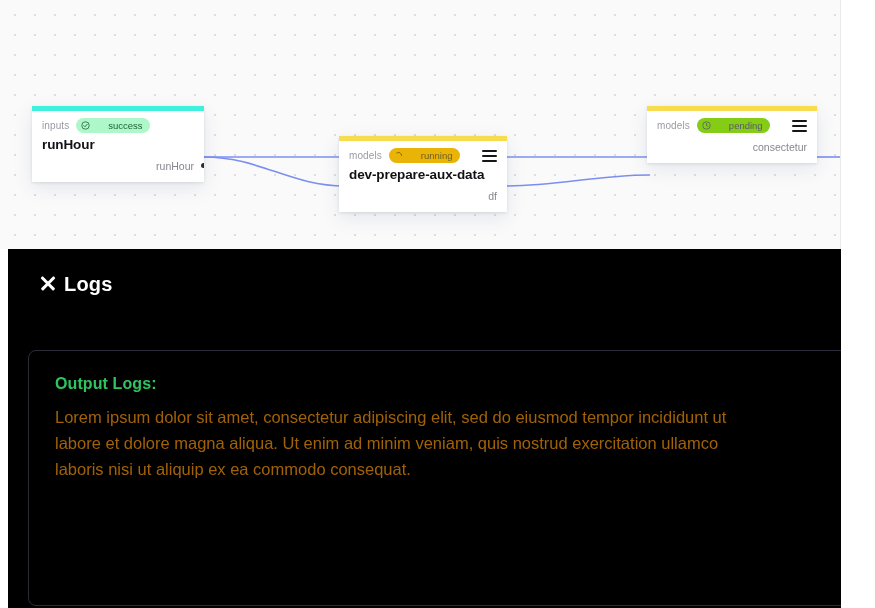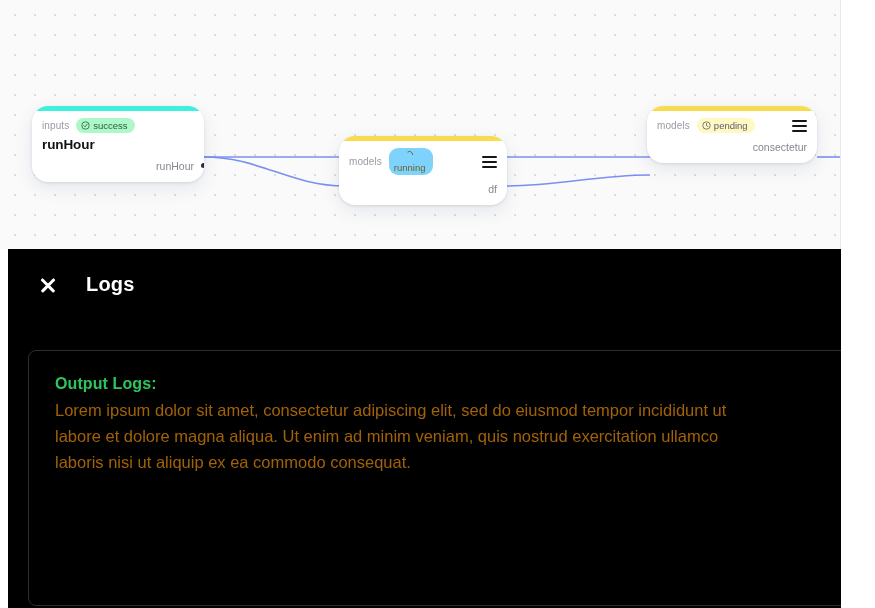--- a/index.html
+++ b/index.html
@@ -34,21 +34,21 @@
   #canvas-edges {
     position: absolute;
     left: 0; top: 0;
     width: 841px; height: 249px;
     pointer-events: none;
   }
 
   .node {
     position: absolute;
     background: #ffffff;
-    border-radius: 16px;
+    border-radius: 0;
     box-shadow: 0 1px 3px rgba(0,0,0,0.10), 0 6px 18px rgba(40,60,120,0.10);
     overflow: hidden;
     box-sizing: border-box;
   }
   .node-accent {
     height: 5px;
     width: 100%;
   }
   .node-body {
     padding: 7px 10px 8px 10px;
@@ -60,31 +60,31 @@
     position: relative;
   }
   .node-group {
     font-size: 10px;
     color: #9a9aa3;
     letter-spacing: 0.1px;
   }
   .badge {
     display: inline-flex;
     align-items: center;
-    gap: 3px;
+    gap: 18px;
     font-size: 9.5px;
     padding: 1.5px 7px 1.5px 5px;
     border-radius: 9px;
     line-height: 1.3;
     white-space: nowrap;
   }
   .badge svg { display: block; }
   .badge-success { background: #adf7c8; color: #1f5f38; }
-  .badge-running { background: #7dd3fc; color: #6e6122; flex-direction: column; }
-  .badge-pending { background: #fef9c3; color: #5a5a70; }
+  .badge-running { background: #eab308; color: #6e6122; }
+  .badge-pending { background: #84cc16; color: #5a5a70; }
 
   .node-menu {
     position: absolute;
     right: 0;
     top: 50%;
     transform: translateY(-50%);
     width: 15px;
     height: 12px;
     display: flex;
     flex-direction: column;
@@ -136,22 +136,22 @@
     left: 8px;
     top: 249px;
     width: 833px;
     height: 359px;
     background: #000000;
     box-sizing: border-box;
     overflow: hidden;
   }
   #logs-header {
     display: flex;
-    align-items: center;
-    gap: 28px;
+    align-items: flex-start;
+    gap: 6px;
     padding: 24px 0 0 30px;
   }
   #logs-close {
     width: 20px;
     height: 20px;
     position: relative;
     cursor: pointer;
     flex: 0 0 auto;
   }
   #logs-close::before,
@@ -185,21 +185,21 @@
     box-sizing: border-box;
     padding: 24px 26px;
     background: #000000;
     overflow: hidden;
   }
   #logs-heading {
     color: #2fc55e;
     font-size: 16px;
     font-weight: bold;
     letter-spacing: 0.1px;
-    margin-bottom: 4px;
+    margin-bottom: 11px;
   }
   #logs-text {
     color: #a16207;
     font-size: 16.5px;
     line-height: 26px;
     width: 700px;
     white-space: pre-wrap;
   }
 
   
@@ -268,20 +268,21 @@
             </svg>
           </span>
           <span>running</span>
         </span>
         <span class="node-menu">
           <span></span>
             <span></span>
             <span></span>
         </span>
       </div>
+      <div class="node-title">dev-prepare-aux-data</div>
       <div class="ports">
         <div class="port-row">
 
           <span class="port-in">run</span>
           <span class="port-out">df</span>
 
         </div>
       </div>
     </div>
   </div>

